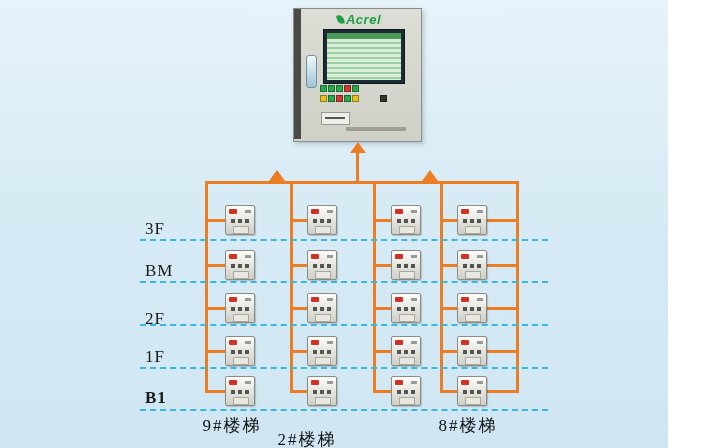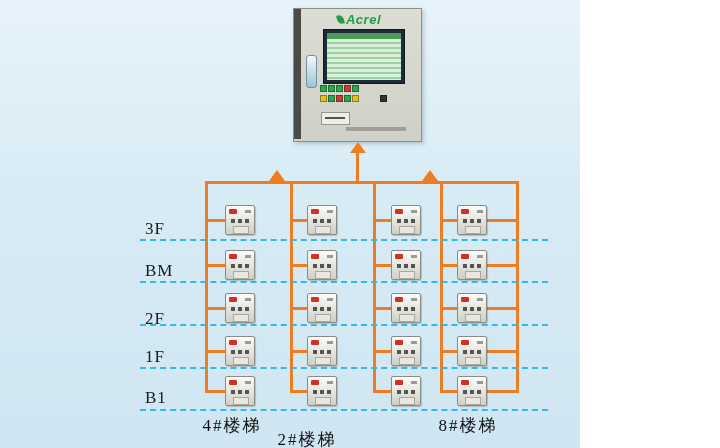--- a/index.html
+++ b/index.html
@@ -1,18 +1,18 @@
 <!DOCTYPE html>
 <html><head>
 <meta charset="utf-8">
 <style>
   html,body{margin:0;padding:0;}
   #stage{
     position:relative;
-    width:580px;height:448px;
+    width:668px;height:448px;
     background:linear-gradient(180deg,#e7f3fa 0%,#d7ebf5 45%,#cfe6f2 100%);
     overflow:hidden;
     font-family:"Liberation Serif",serif;
   }
 
   
   .cabinet{position:absolute;left:293px;top:8px;width:127px;height:132px;
     background:linear-gradient(180deg,#dcddd5,#cfd0c8);
     border:1px solid #8e8e86;box-shadow:2px 2px 4px rgba(60,80,95,.25);}
   .hinge{position:absolute;left:0;top:0;width:7px;height:130px;background:#4a4a46;}
@@ -142,21 +142,21 @@
   <div class="floor-line" style="top:239px;"></div>
   <div class="floor-line" style="top:281px;"></div>
   <div class="floor-line" style="top:324px;"></div>
   <div class="floor-line" style="top:367px;"></div>
   <div class="floor-line" style="top:409px;"></div>
 
   <div class="floor-label" style="top:219px;">3F</div>
   <div class="floor-label" style="top:261px;">BM</div>
   <div class="floor-label" style="top:309px;">2F</div>
   <div class="floor-label" style="top:347px;">1F</div>
-  <div class="floor-label" style="top:388px;">B1</div>
+  <div class="floor-label" style="top:388px;font-weight:bold;">B1</div>
 
   <div class="dev" style="left:225px;top:205px;">
       <div class="led"></div>
       <div class="tag"></div>
       <div class="k1"></div>
       <div class="k2"></div>
       <div class="k3"></div>
       <div class="door"></div>
     </div>
   <div class="dev" style="left:307px;top:205px;">
@@ -309,17 +309,17 @@
     </div>
   <div class="dev" style="left:457px;top:376px;">
       <div class="led"></div>
       <div class="tag"></div>
       <div class="k1"></div>
       <div class="k2"></div>
       <div class="k3"></div>
       <div class="door"></div>
     </div>
 
-  <div class="col-label" style="left:192px;">4#楼梯</div>
+  <div class="col-label" style="left:192px;">9#楼梯</div>
   <div class="col-label" style="left:267px;margin-top:14px;">2#楼梯</div>
   <div class="col-label" style="left:428px;">8#楼梯</div>
 
 </div>
 
 </body></html>

